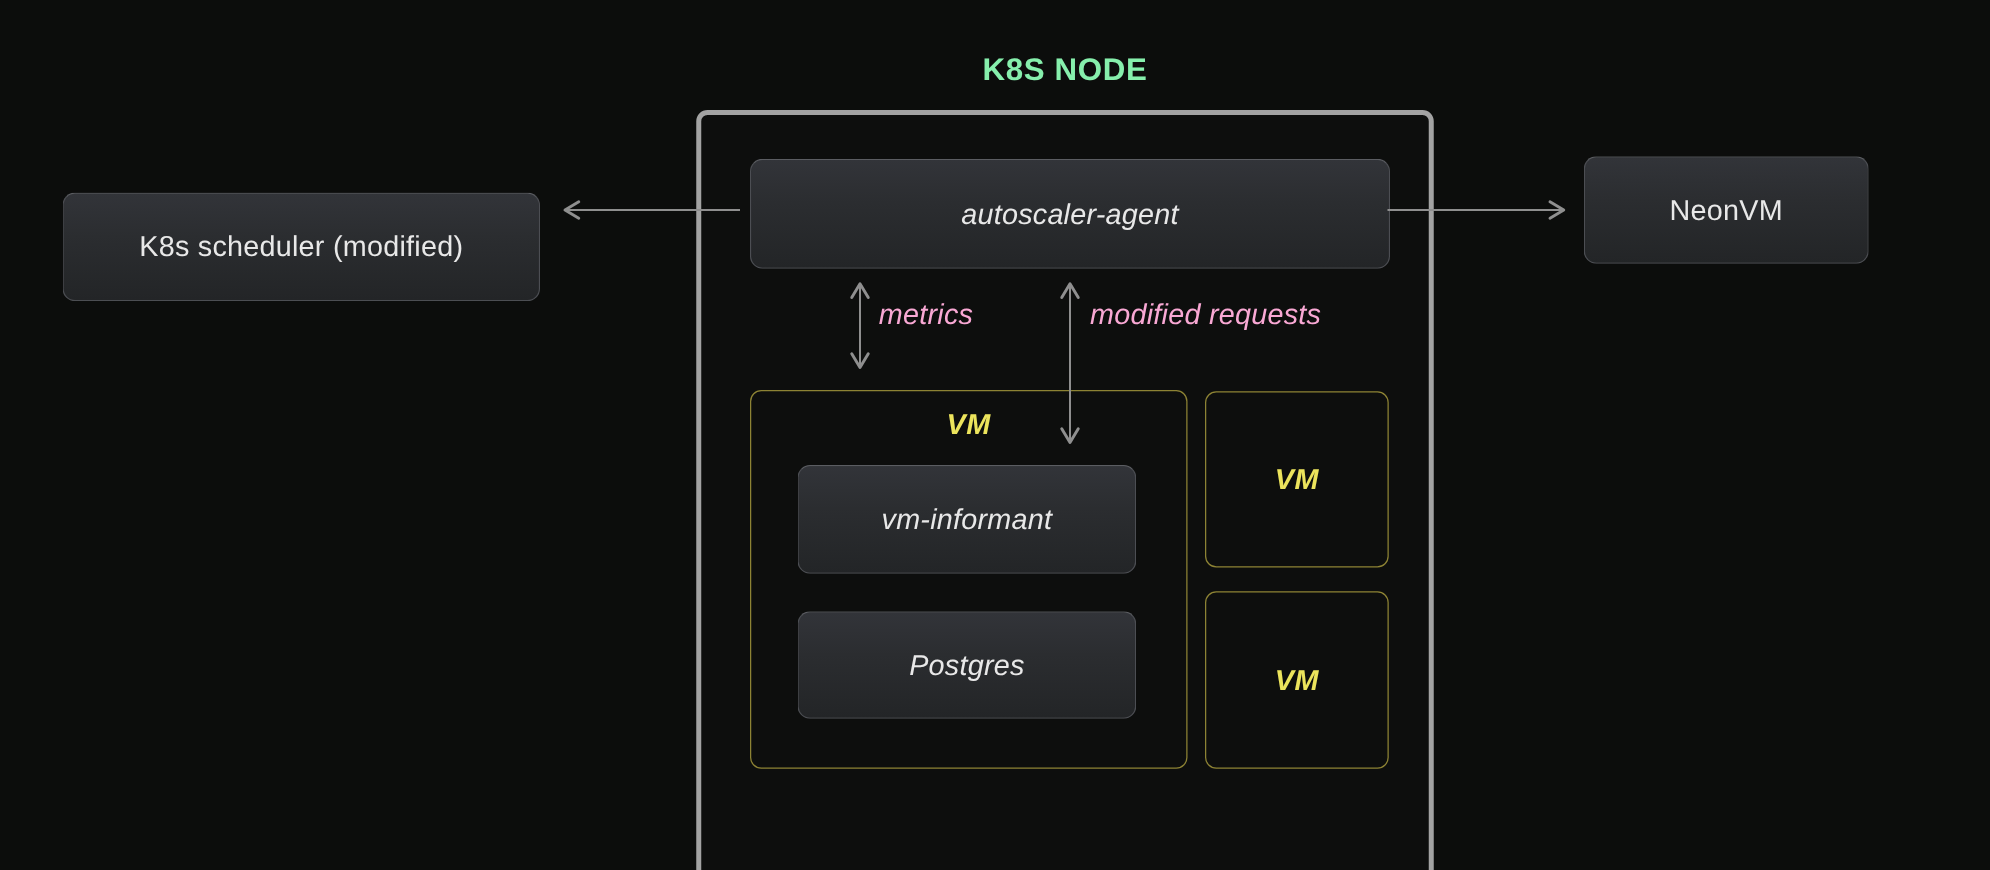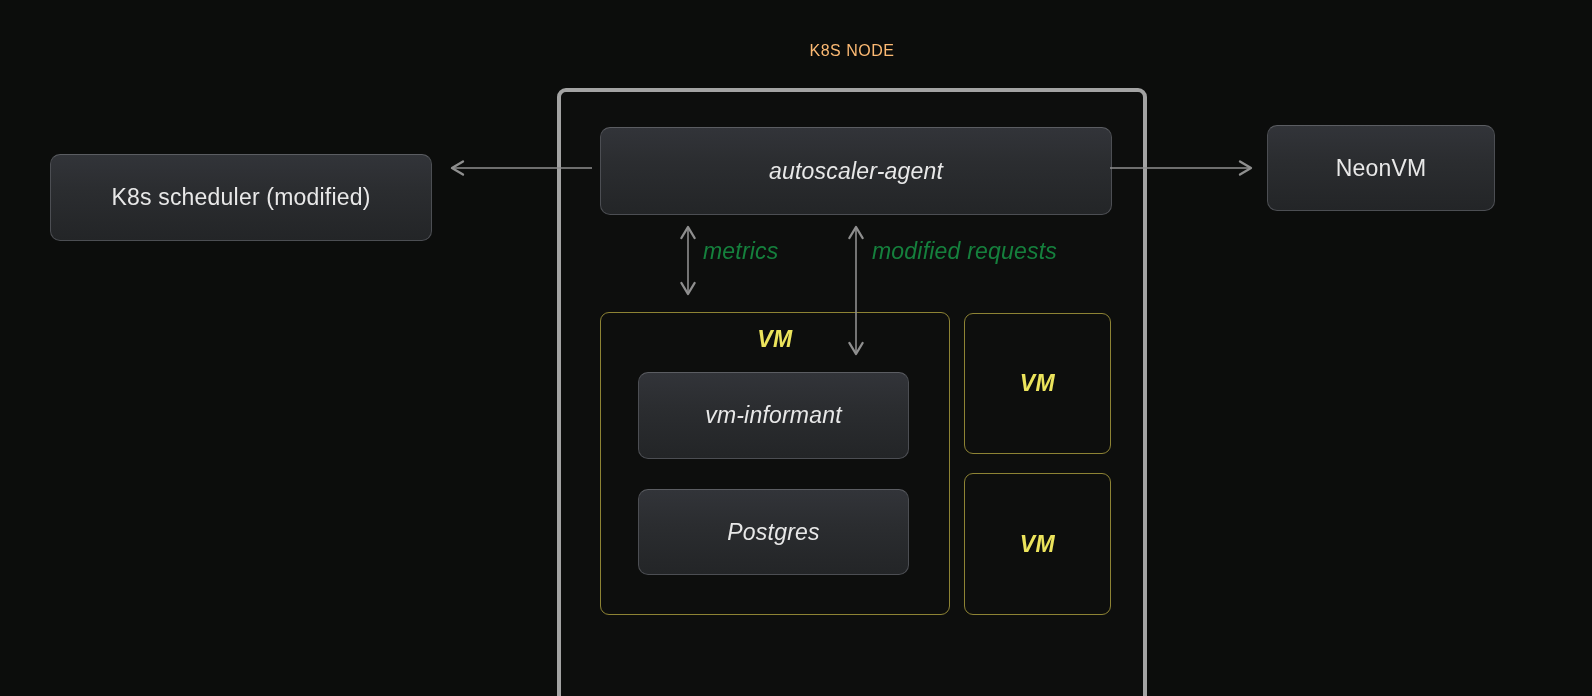--- a/index.html
+++ b/index.html
@@ -37,23 +37,23 @@
   .scheduler { left: 50px;  top: 125px; width: 382px; height: 87px; margin-top: 29px; }
   .neonvm    { left: 1267px; top: 125px; width: 228px; height: 86px; }
 
   
   .node-title {
     position: absolute;
     left: 557px;
     top: 42px;
     width: 590px;
     text-align: center;
-    color: #fdba74;
-    font-size: 16px;
-    font-weight: 400;
+    color: #86efac;
+    font-size: 25px;
+    font-weight: 700;
     letter-spacing: 0.5px;
   }
 
   
   .green-box {
     position: absolute;
     box-sizing: border-box;
     left: 557px;
     top: 88px;
     width: 590px;
@@ -62,21 +62,21 @@
     border-radius: 9px;
     background: #0d0e0d;
     font-style: italic;
   }
 
   
   .autoscaler { left: 39px; top: 35px; width: 512px; height: 88px; }
 
   .edge-label {
     position: absolute;
-    color: #15803d;
+    color: #f9a8d4;
     font-size: 23px;
     letter-spacing: 0.2px;
     white-space: nowrap;
   }
   .metrics-label { left: 142px; top: 146px; }
   .scaling-label { left: 311px; top: 146px; }
 
   
   .vm-group {
     position: absolute;

